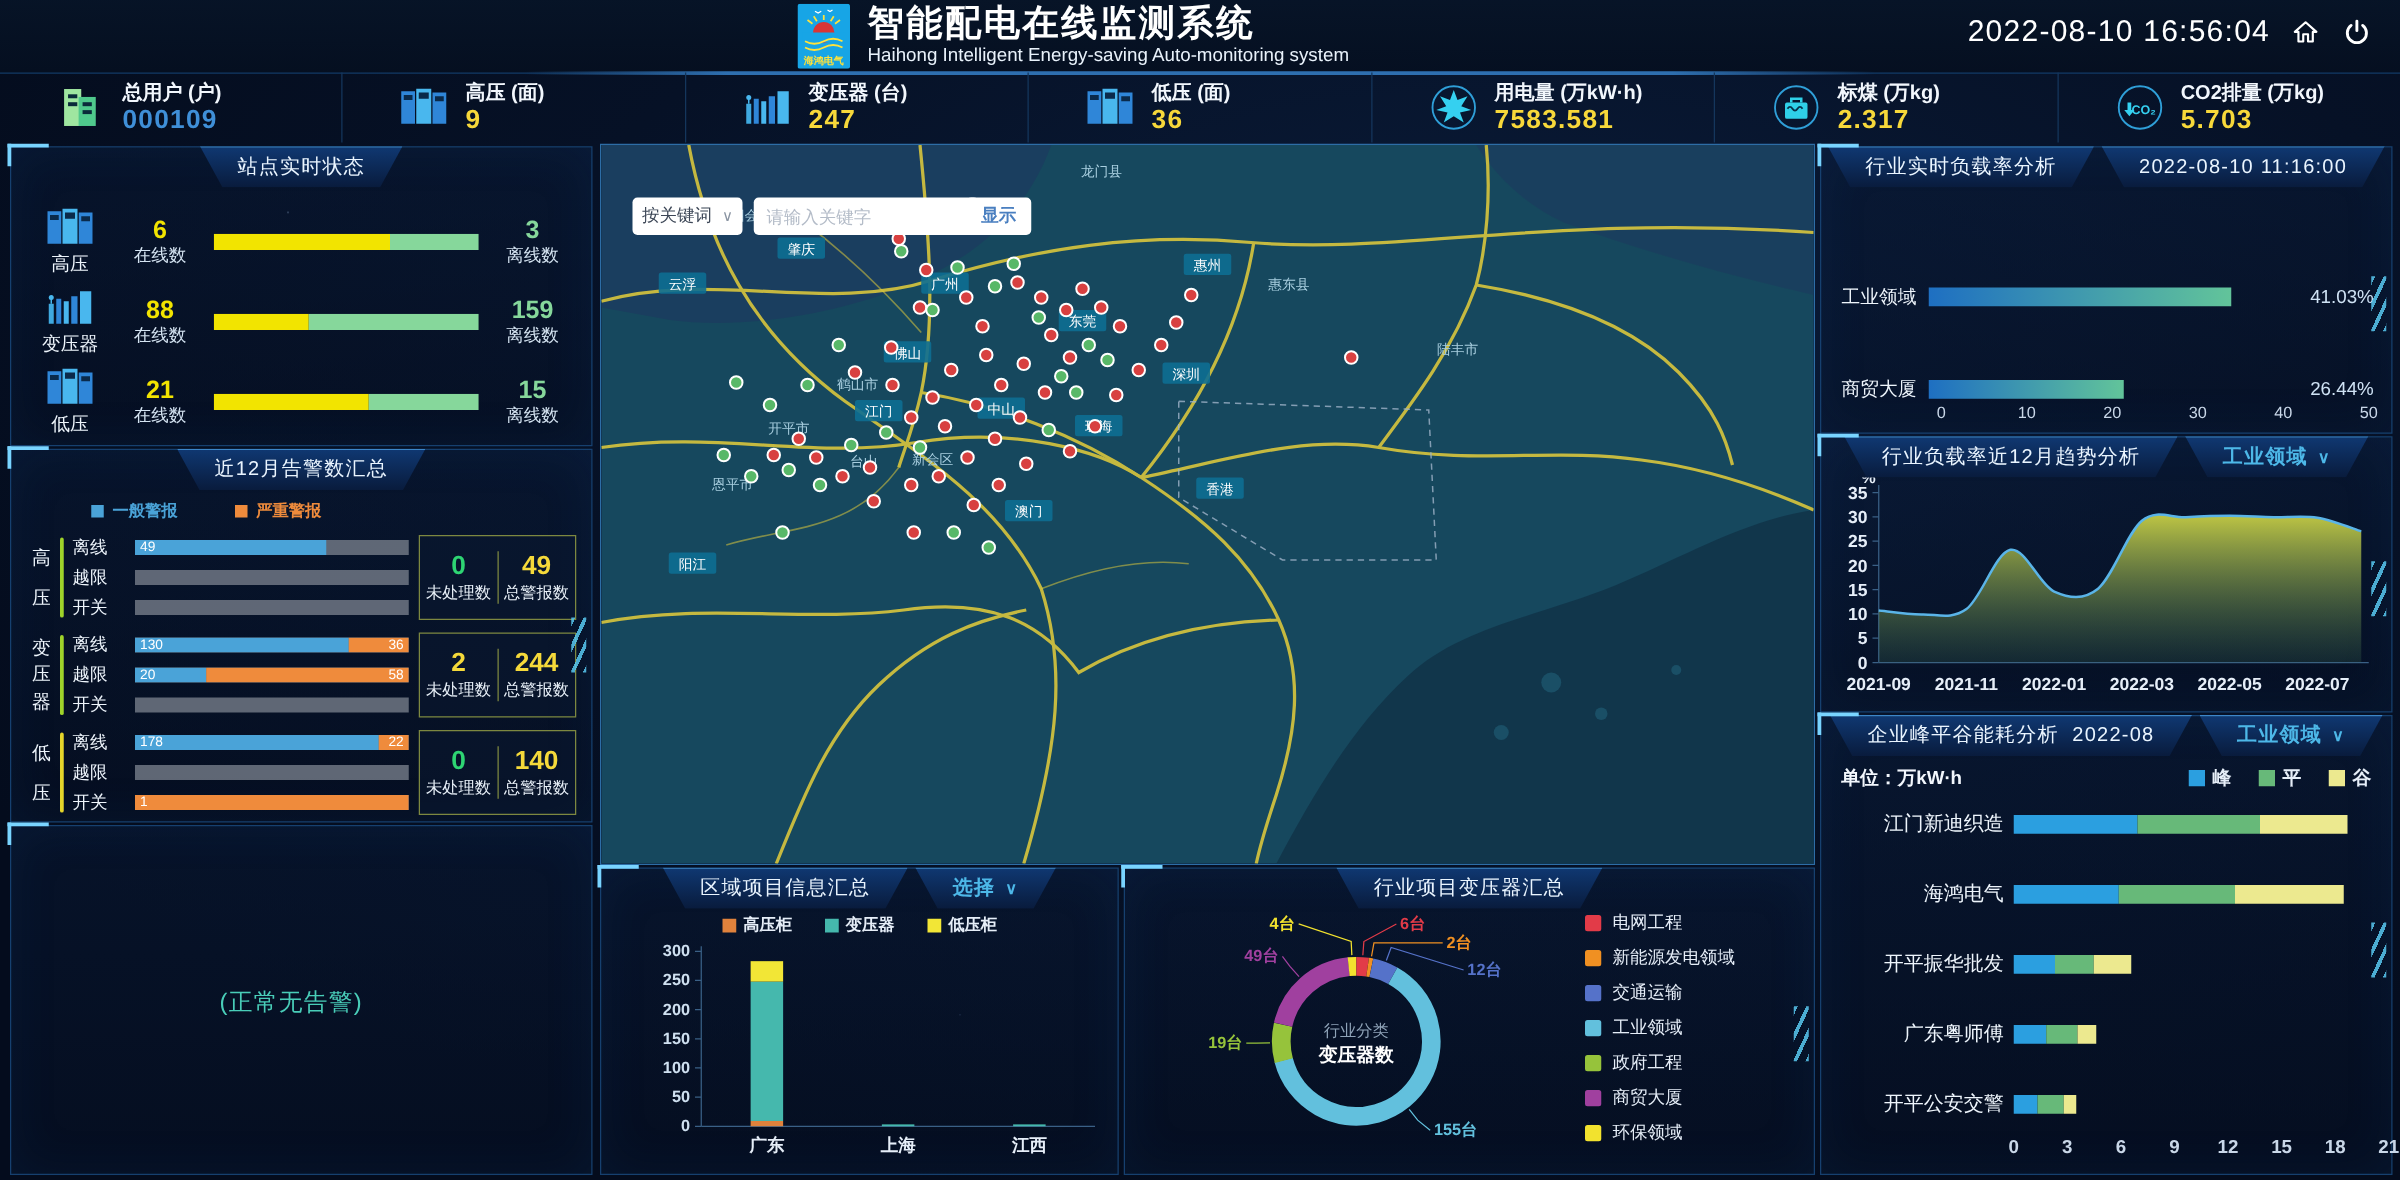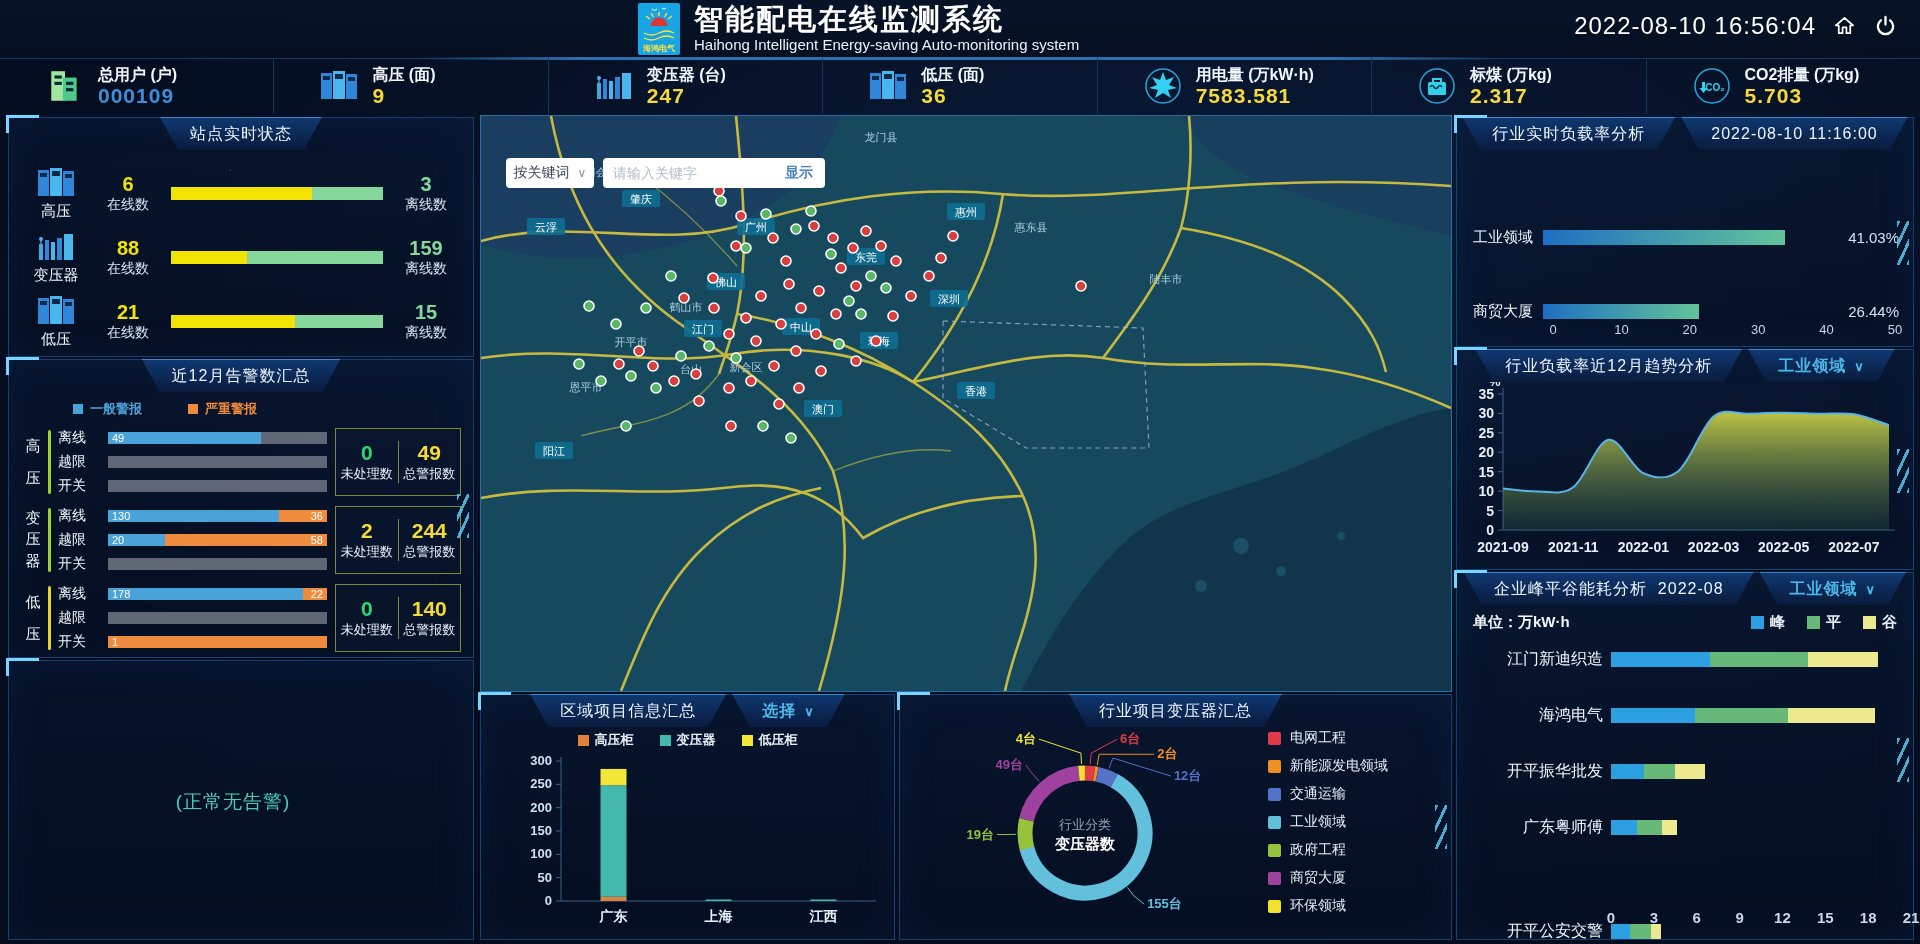--- a/index.html
+++ b/index.html
@@ -921,21 +921,21 @@
           </div>
         </div>
         <div class="pv-row" style="top: 244px;">
           <span class="nm">广东粤师傅</span>
           <div class="pv-bars">
             <span style="width: 25.7143px; background: rgb(43, 159, 224); height: 15px; display: inline-block;"></span>
             <span style="width: 25.7143px; background: rgb(103, 185, 121); height: 15px; display: inline-block;"></span>
             <span style="width: 14.2857px; background: rgb(236, 233, 143); height: 15px; display: inline-block;"></span>
           </div>
         </div>
-        <div class="pv-row" style="top: 300px; margin-top: 48px;">
+        <div class="pv-row" style="top: 300px;">
           <span class="nm">开平公安交警</span>
           <div class="pv-bars">
             <span style="width: 18.5714px; background: rgb(43, 159, 224); height: 15px; display: inline-block;"></span>
             <span style="width: 21.4286px; background: rgb(103, 185, 121); height: 15px; display: inline-block;"></span>
             <span style="width: 10px; background: rgb(236, 233, 143); height: 15px; display: inline-block;"></span>
           </div>
         </div>
       </div>
     <div class="deco-hash"></div>
   <div style="position: absolute; left: 0px; top: 0px; width: 100%; height: 100%; pointer-events: none;">

